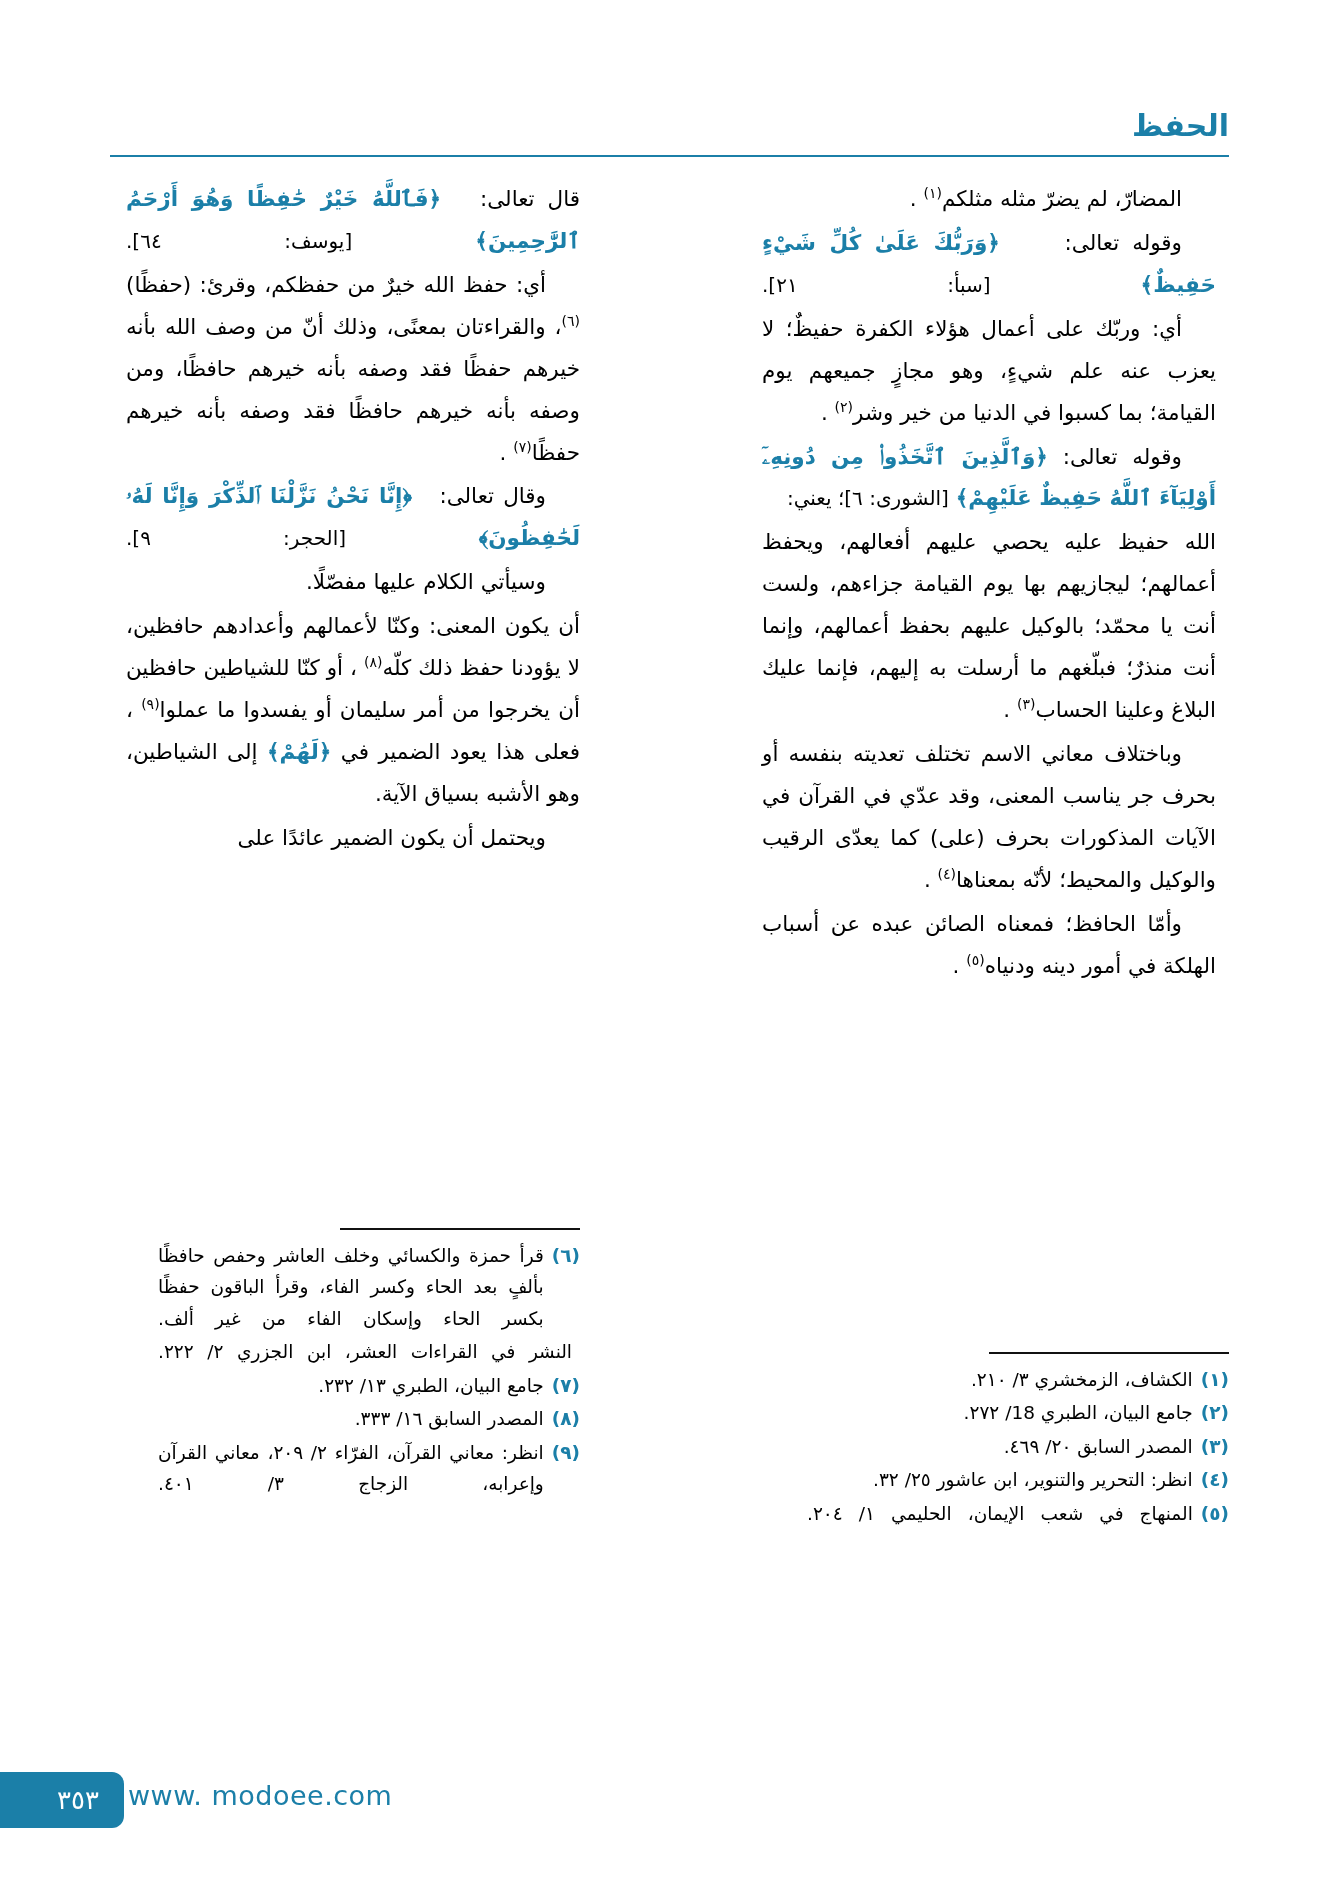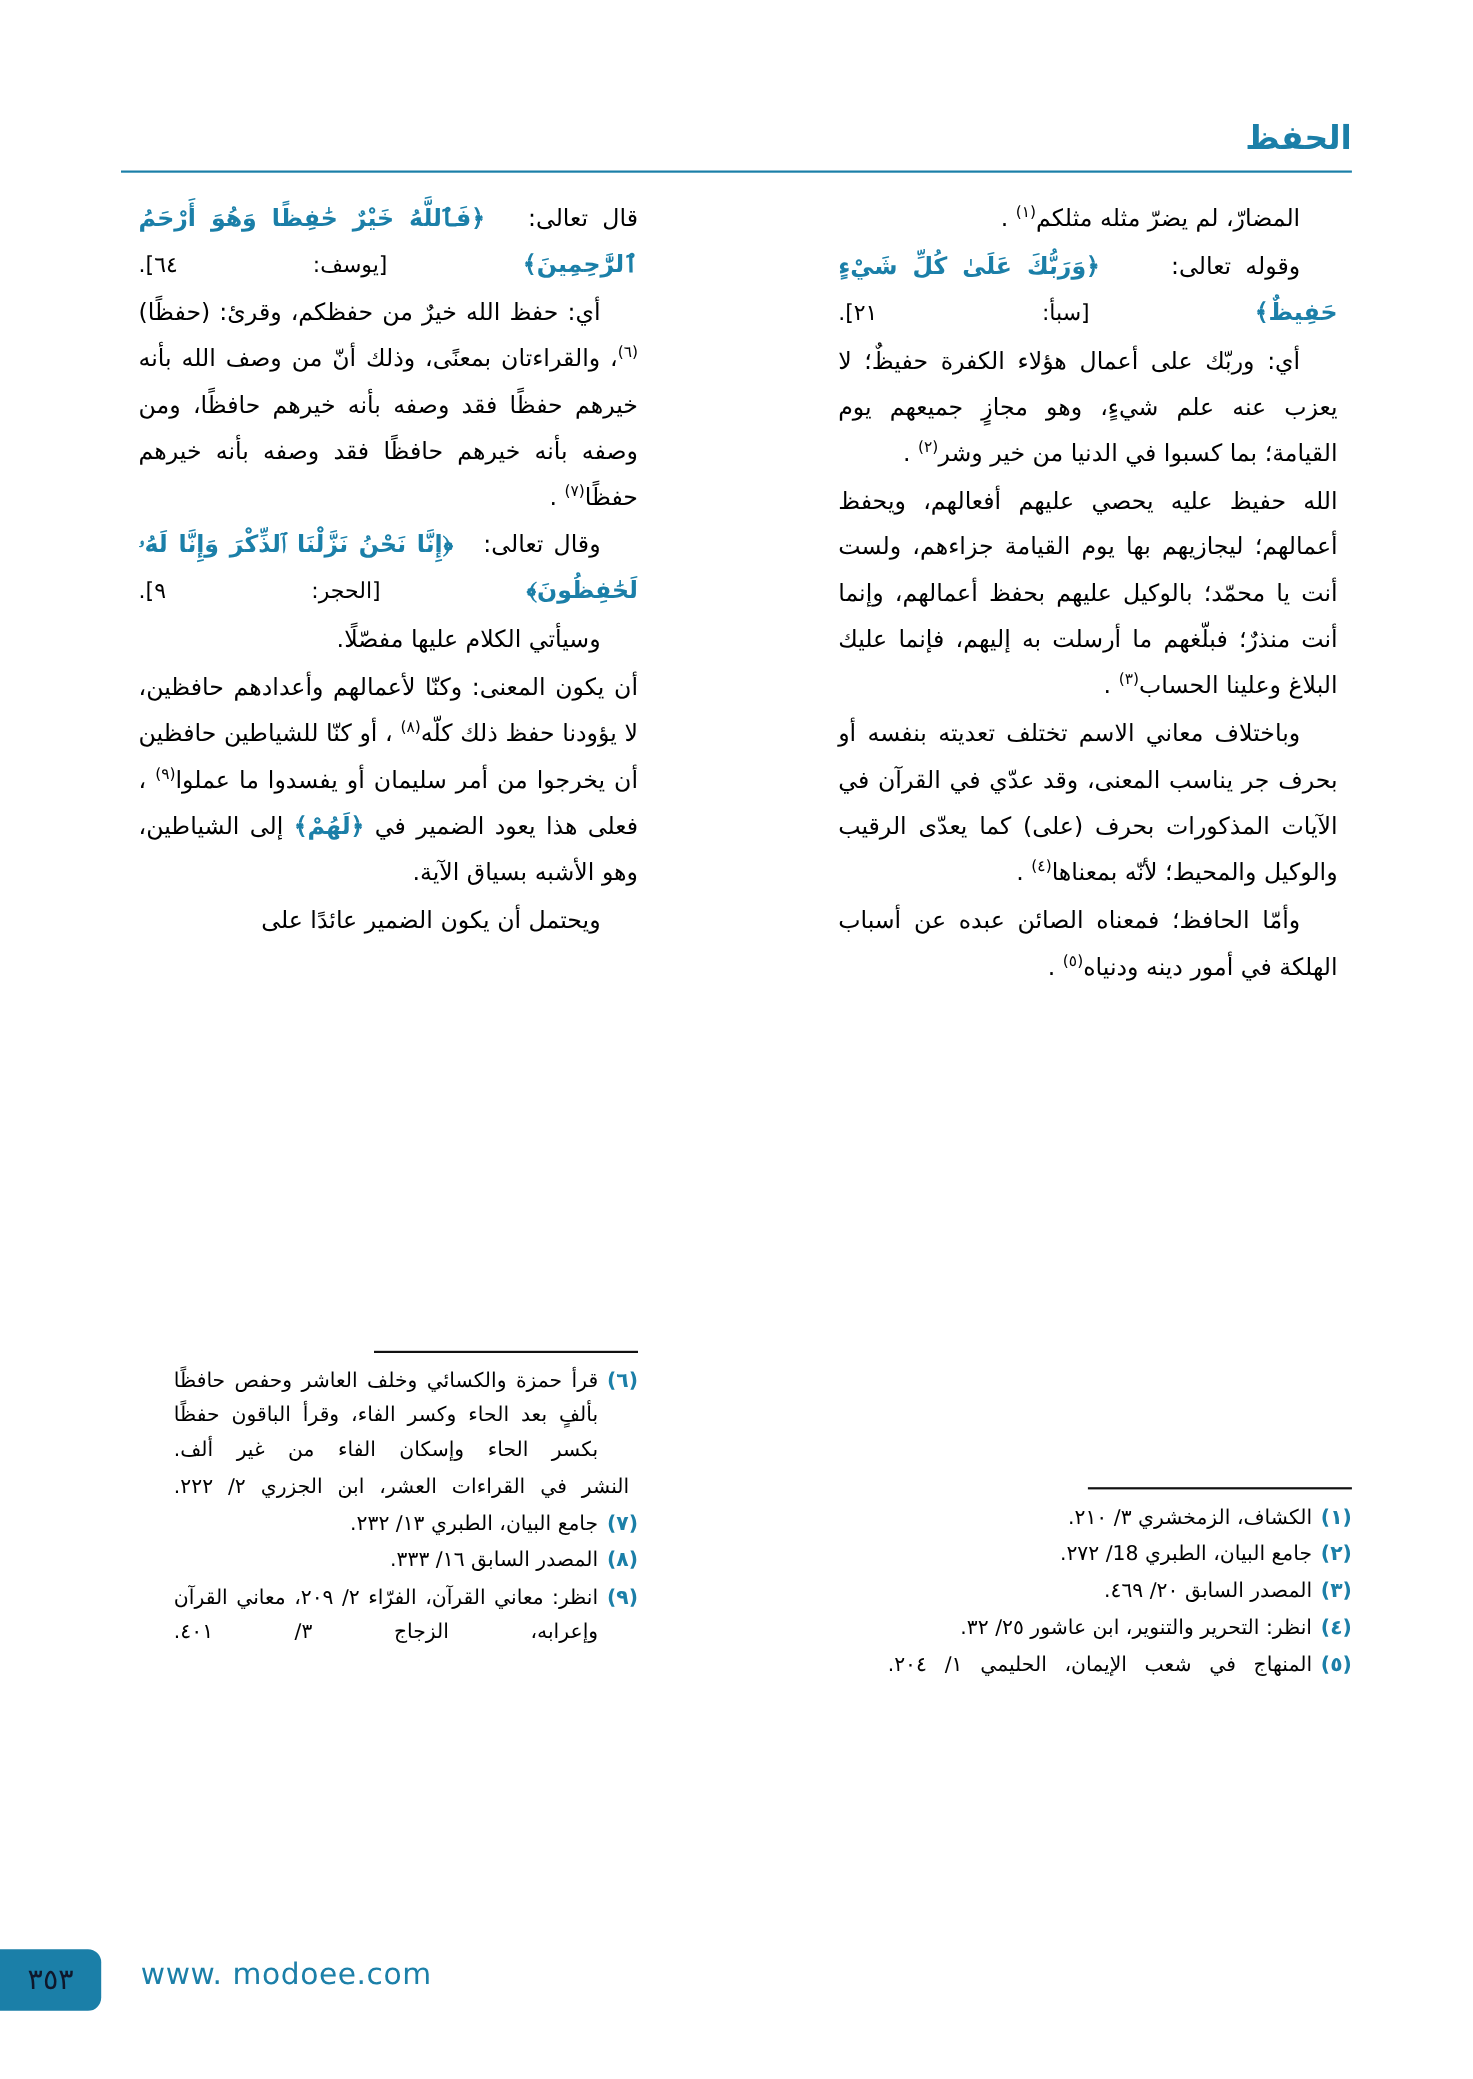--- a/index.html
+++ b/index.html
@@ -121,26 +121,27 @@
     height: 60px;
   }
   .page-num-box {
     position: absolute;
     left: 0;
     top: 0;
     width: 92px;
     height: 56px;
     background: #1b7fa8;
     border-radius: 0 12px 12px 0;
-    color: #0f172a;
+    color: #ffffff;
     font-size: 26px;
     display: flex;
     align-items: center;
     justify-content: center;
     letter-spacing: 1px;
+    padding-left: 32px;
   }
   .site {
     position: absolute;
     left: 128px;
     top: 8px;
     font-size: 27px;
     color: #1b7fa8;
     letter-spacing: 0.5px;
     direction: ltr;
   }
@@ -165,20 +166,25 @@
       <span>وقوله تعالى:</span>
       &nbsp;&nbsp;&nbsp;
       <span class="quran">﴿وَرَبُّكَ عَلَىٰ كُلِّ شَيْءٍ حَفِيظٌ﴾</span>
       <span class="ref">[سبأ: ٢١].</span>
     </p>
 
     <p class="indent">
       <span>أي: وربّك على أعمال هؤلاء الكفرة حفيظٌ؛ لا يعزب عنه علم شيءٍ، وهو مجازٍ جميعهم يوم القيامة؛ بما كسبوا في الدنيا من خير وشر<sup>(٢)</sup> .</span>
     </p>
 
+    <p class="indent">
+      <span>وقوله تعالى:</span>
+      <span class="quran">﴿وَٱلَّذِينَ ٱتَّخَذُوا۟ مِن دُونِهِۦٓ أَوْلِيَآءَ ٱللَّهُ حَفِيظٌ عَلَيْهِمْ﴾</span>
+      <span class="ref">[الشورى: ٦]؛ يعني:</span>
+    </p>
 
     <p>
       <span>الله حفيظ عليه يحصي عليهم أفعالهم، ويحفظ أعمالهم؛ ليجازيهم بها يوم القيامة جزاءهم، ولست أنت يا محمّد؛ بالوكيل عليهم بحفظ أعمالهم، وإنما أنت منذرٌ؛ فبلّغهم ما أرسلت به إليهم، فإنما عليك البلاغ وعلينا الحساب<sup>(٣)</sup> .</span>
     </p>
 
     <p class="indent">
       <span>وباختلاف معاني الاسم تختلف تعديته بنفسه أو بحرف جر يناسب المعنى، وقد عدّي في القرآن في الآيات المذكورات بحرف (على) كما يعدّى الرقيب والوكيل والمحيط؛ لأنّه بمعناها<sup>(٤)</sup> .</span>
     </p>
 
     <p class="indent">

